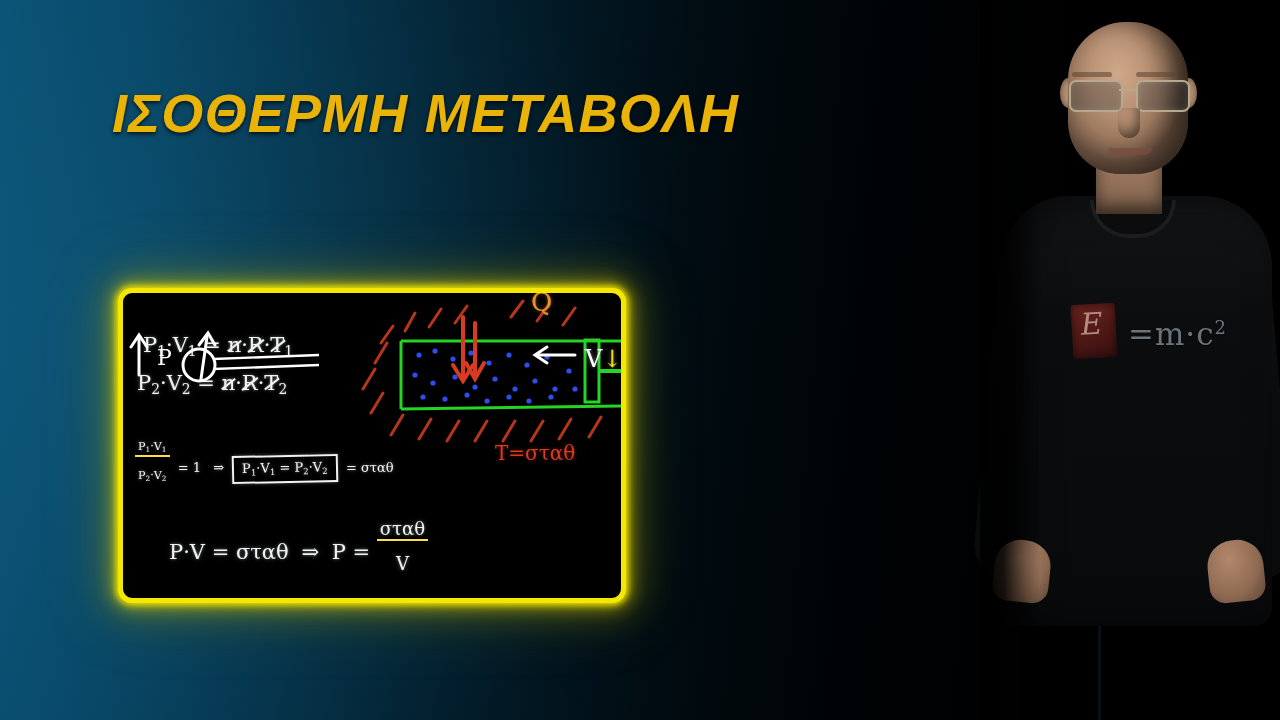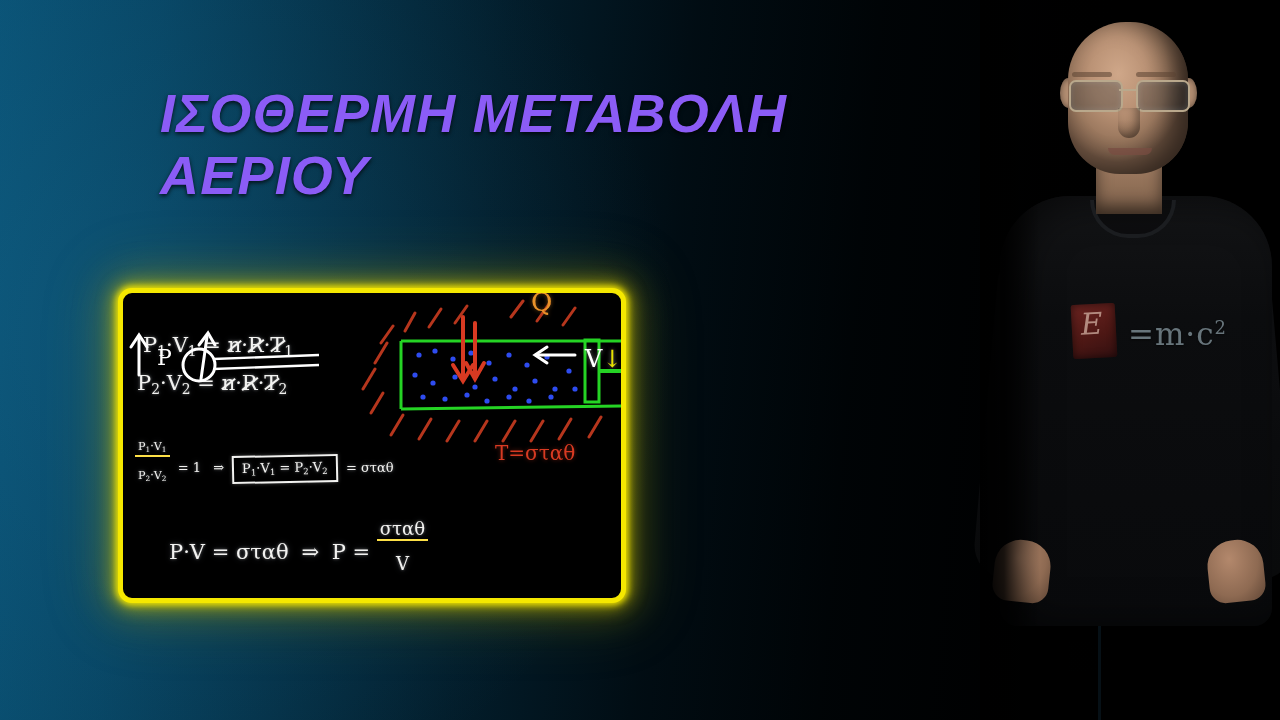--- a/index.html
+++ b/index.html
@@ -45,29 +45,28 @@
   }
 
   
   #title-block {
     position: absolute;
     left: 112px;
     top: 82px;
     width: 760px;
   }
   .title-line {
-    color: #8b5cf6;
+    color: #eab308;
     font-weight: bold;
     font-style: italic;
     font-size: 54px;
     line-height: 62px;
     letter-spacing: 1.2px;
     white-space: nowrap;
     text-shadow: 0 2px 4px rgba(0,0,0,0.75);
-    margin-left: 48px;
   }
 
   
   #blackboard {
     position: absolute;
     left: 118px;
     top: 288px;
     width: 498px;
     height: 305px;
     border: 5px solid #F5E800;
@@ -340,21 +339,20 @@
 <body>
 
 <div id="stage">
 
   <div id="bg-gradient"></div>
   <div id="bg-gradient2"></div>
   <div id="bg-vignette"></div>
 
   <div id="title-block">
     <div class="title-line">ΙΣΟΘΕΡΜΗ ΜΕΤΑΒΟΛΗ</div>
-    <div class="title-line">ΑΕΡΙΟΥ</div>
   </div>
 
   <div id="blackboard">
     <div id="board-inner">
 
       <div class="hand" style="left:20px; top:40px; font-size:21px;">
         <span>P</span><span class="sub">1</span><span>·V</span><span class="sub">1</span>
         <span>=</span>
         <span class="cancel"><span>n</span></span><span>·</span><span class="cancel"><span>R</span></span><span>·</span><span class="cancel"><span>T</span></span><span class="sub">1</span>
       </div>

